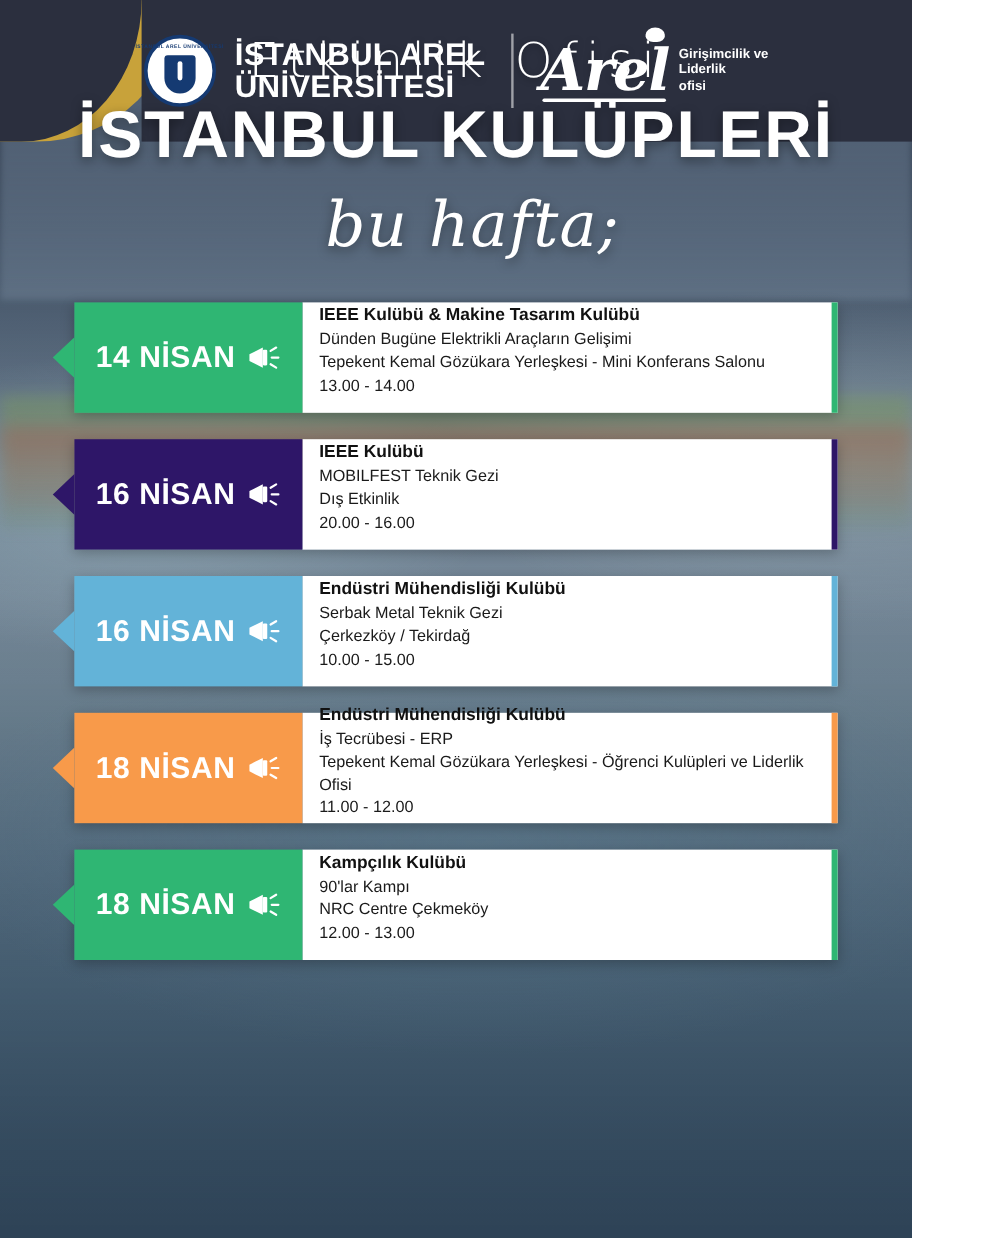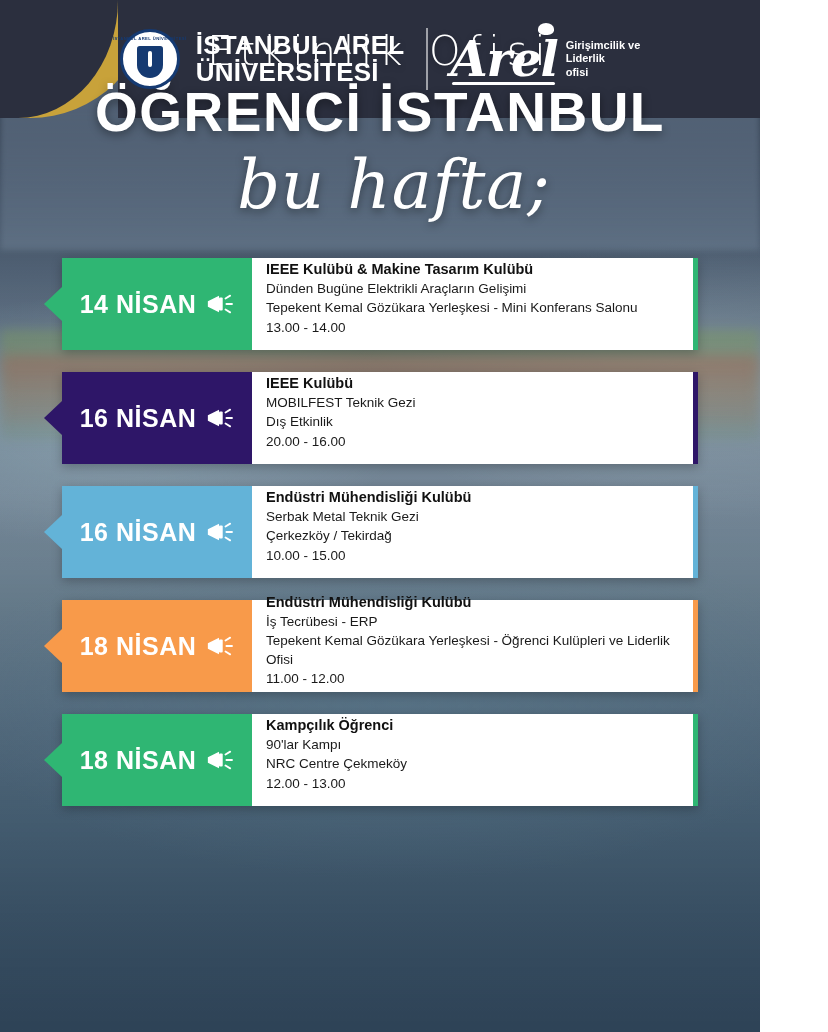--- a/index.html
+++ b/index.html
@@ -200,22 +200,22 @@
     font-size: 55px;
     font-weight: bold;
     letter-spacing: 1.5px;
     margin-top: 6px;
     text-shadow: 0 3px 10px rgba(0,0,0,.4);
   }
   .t-buhafta {
     color: #ffffff;
     font-family: "DejaVu Serif", serif;
     font-style: italic;
-    font-size: 67px;
-    margin-top: 2px;
+    font-size: 52px;
+    margin-top: 14px;
     letter-spacing: 1px;
     text-shadow: 0 3px 10px rgba(0,0,0,.4);
     padding-left: 28px;
   }
 
   
   .events {
     position: relative;
     z-index: 5;
     margin-top: 34px;
@@ -311,21 +311,21 @@
       <div class="arel-sub">
         <div>Girişimcilik ve</div>
         <div>Liderlik</div>
         <div>ofisi</div>
       </div>
     </div>
   </div>
 
   <div class="titles">
     <div class="t-liderlik">Etkinlik Ofisi</div>
-    <div class="t-ogrenci">ÖĞRENCİ İSTANBUL</div>
+    <div class="t-ogrenci">İSTANBUL KULÜPLERİ</div>
     <div class="t-buhafta">bu hafta;</div>
   </div>
 
   <div class="events" id="events">
       <div class="event">
         <div class="date-box" style="background: rgb(47, 182, 115); color: rgb(47, 182, 115);">
           <span class="date-text">14 NİSAN</span>
           <span class="megaphone"><svg viewBox="0 0 32 28" width="30" height="26" aria-hidden="true">
               <path d="M4 11 L16 5 L16 23 L4 17 Z" fill="currentColor"></path>
               <rect x="16" y="7" width="4" height="14" rx="1" fill="currentColor"></rect>
@@ -390,20 +390,20 @@
       <div class="event">
         <div class="date-box" style="background: rgb(47, 182, 115); color: rgb(47, 182, 115);">
           <span class="date-text">18 NİSAN</span>
           <span class="megaphone"><svg viewBox="0 0 32 28" width="30" height="26" aria-hidden="true">
               <path d="M4 11 L16 5 L16 23 L4 17 Z" fill="currentColor"></path>
               <rect x="16" y="7" width="4" height="14" rx="1" fill="currentColor"></rect>
               <path d="M23 8 L28 5 M24 14 L30 14 M23 20 L28 23" stroke="currentColor" stroke-width="2" fill="none" stroke-linecap="round"></path>
             </svg></span>
         </div>
         <div class="details" style="border-right-color: rgb(47, 182, 115);">
-          <div class="club">Kampçılık Öğrenci</div>
+          <div class="club">Kampçılık Kulübü</div>
           <div class="line">90'lar Kampı</div>
           <div class="line">NRC Centre Çekmeköy</div>
           <div class="line">12.00 - 13.00</div>
         </div>
       </div>
     </div>
 </div>
 
 </body></html>

